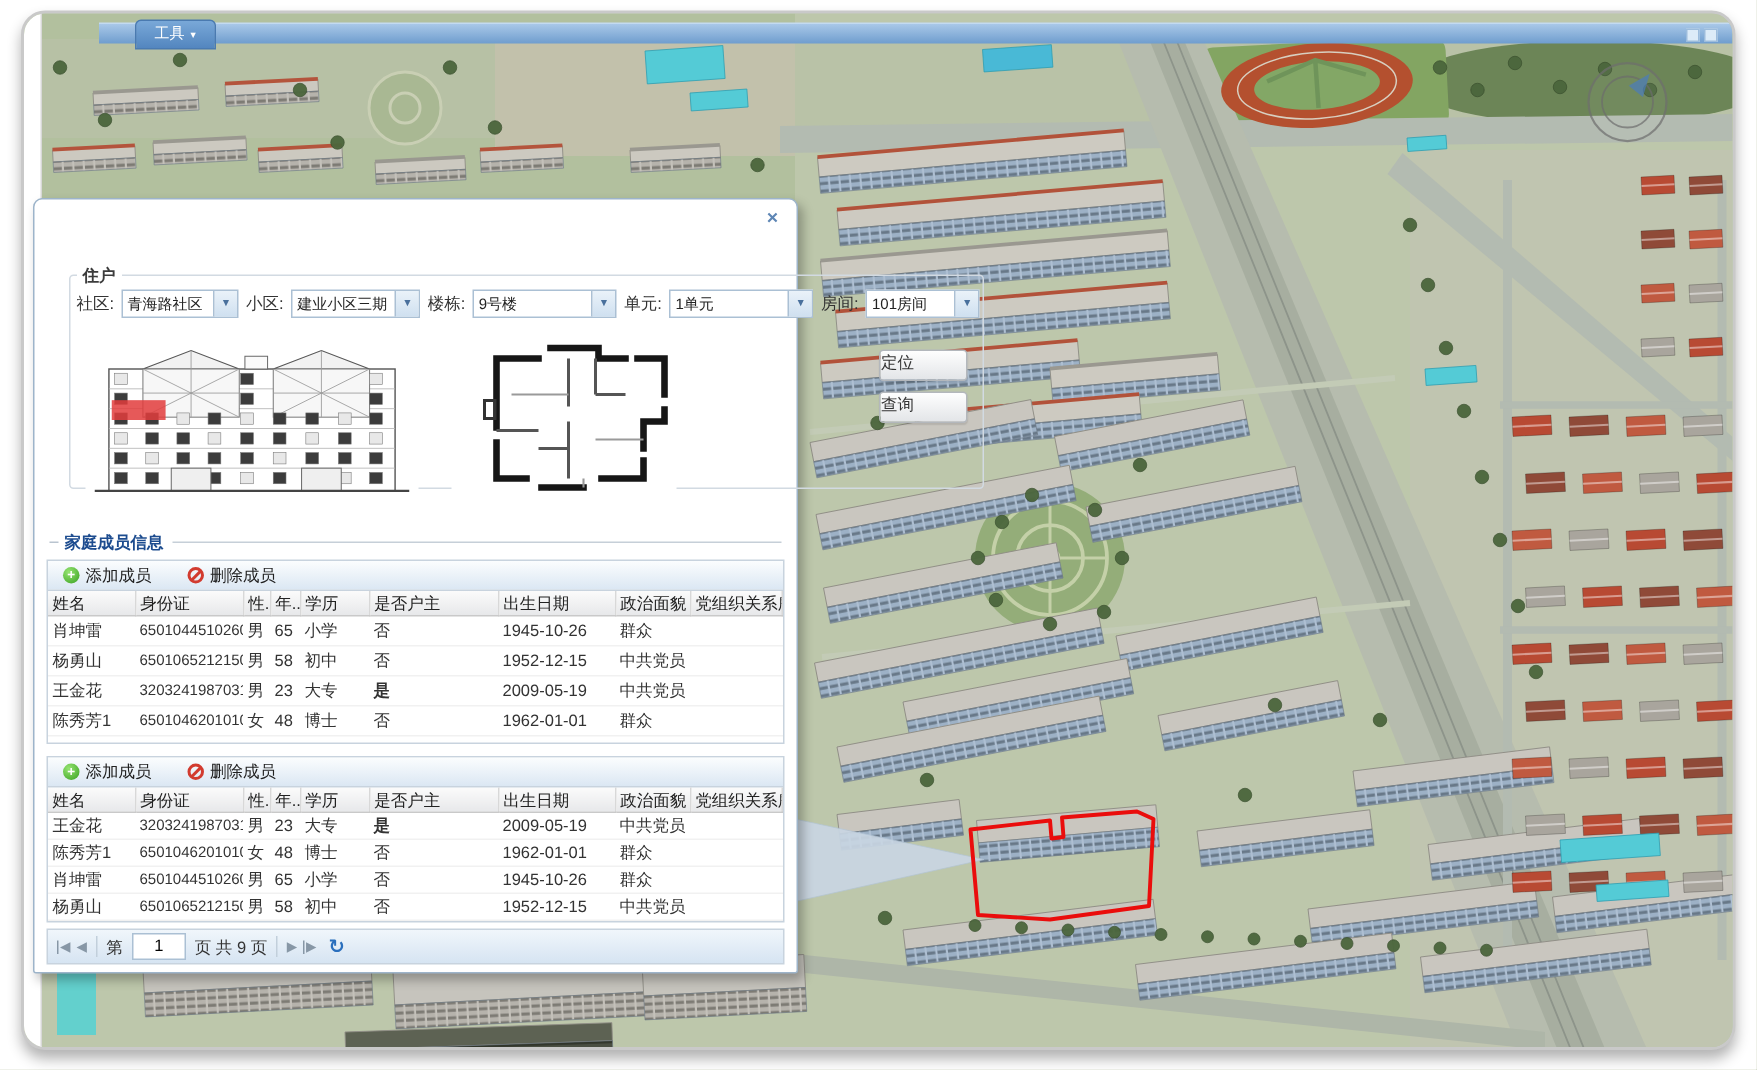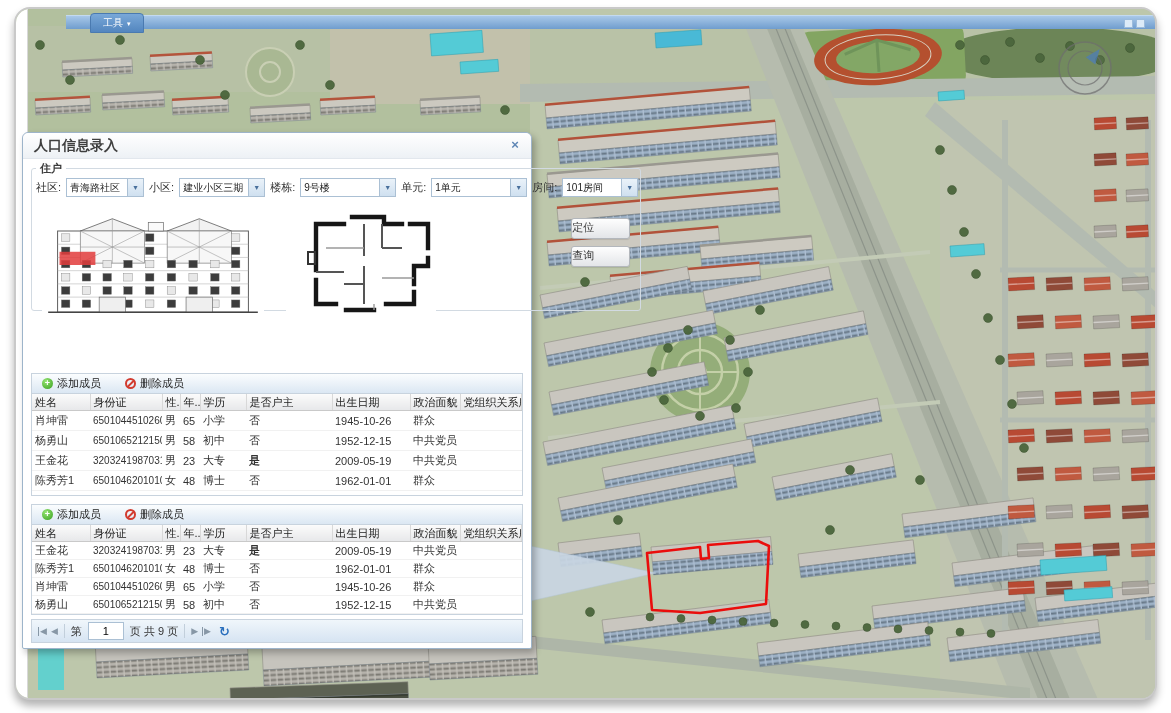--- a/index.html
+++ b/index.html
@@ -18,21 +18,21 @@
   .tool-tab .caret{font-size:7px;margin-left:4px;}
   .mini-ico{position:absolute;top:3px;width:7px;height:7px;background:#dcebf8;border:1px solid #9cbcdc;}
   
   .dialog{position:absolute;left:6px;top:123px;width:508px;height:515px;background:#fff;z-index:5;
     border:1px solid #9db4ca;border-radius:6px 6px 2px 2px;box-shadow:3px 4px 7px rgba(0,0,0,.28);
     font-size:11px;color:#222;}
   .dlg-title{height:25px;line-height:25px;padding:0 11px;font-size:14px;font-weight:bold;color:#3f3f3f;
     background:linear-gradient(#ffffff,#edf1f5);border-bottom:1px solid #e2e7ed;border-radius:6px 6px 0 0;}
   .dlg-close{position:absolute;top:5px;right:8px;width:16px;height:15px;line-height:14px;text-align:center;
     color:#5e86b5;font-weight:bold;font-size:13px;cursor:pointer;}
-  fieldset.hu{position:absolute;left:8px;right:8px;top:28px;height:148px;margin:0;padding:0;
+  fieldset.hu{position:absolute;left:8px;right:8px;top:28px;height:148px;margin:15px;padding:0;
     border:1px solid #d2dae2;border-radius:3px;}
   fieldset.hu legend{font-size:11px;font-weight:bold;color:#3c3c3c;padding:0 4px;margin-left:4px;}
   .sel-row{display:flex;align-items:center;gap:5px;padding:2px 2px 0 4px;white-space:nowrap;}
   .sel-label{color:#333;}
   .combo{display:flex;border:1px solid #abc0d4;background:#fff;height:17px;align-items:center;cursor:pointer;}
   .combo .val{padding:0 3px;overflow:hidden;white-space:nowrap;font-size:10px;color:#222;}
   .combo .arrow{width:15px;align-self:stretch;background:linear-gradient(#eaf2f9,#cfe0f0);
     border-left:1px solid #abc0d4;font-size:7px;color:#49709c;display:flex;align-items:center;justify-content:center;}
   .w1{width:54px}.w2{width:62px}.w3{width:72px}.w4{width:72px}.w5{width:52px}
   .elev{position:absolute;left:10px;top:38px;width:222px;height:102px;background:#fff;}
@@ -558,21 +558,20 @@
 
   <div class="topbar">
     <div class="tool-tab">
       <span>工具</span><span class="caret">▾</span>
     </div>
     <span class="mini-ico" style="right:22px"></span>
     <span class="mini-ico" style="right:10px"></span>
   </div>
 
   <div class="dialog">
-    <div class="dlg-title">人口信息录入</div>
     <div class="dlg-close">×</div>
 
     <fieldset class="hu">
       <legend>住户</legend>
       <div class="sel-row">
         <span class="sel-label">社区:</span>
         <span class="combo">
           <span class="val w1">青海路社区</span>
           <span class="arrow">▼</span>
         </span>
@@ -669,20 +668,25 @@
         <path d="M40,40 H78 M96,70 H128 M88,96 V102" fill="none" stroke="#9a9a9a" stroke-width="1.4"></path>
       </svg>
 
       <div class="btn-col">
         <div class="btn">定位</div>
         <div class="btn">查询</div>
       </div>
     </fieldset>
 
 
+    <div class="family-hdr">
+      <span class="dash0"></span>
+      <span class="lbl">家庭成员信息</span>
+      <span class="dashN"></span>
+    </div>
 
     <div class="grid" id="grid1">
       <div class="gtoolbar">
         <span class="tbtn">
           <span class="icon-add">+</span>
           <span>添加成员</span>
         </span>
         <span class="tbtn">
           <span class="icon-del"></span>
           <span>删除成员</span>

